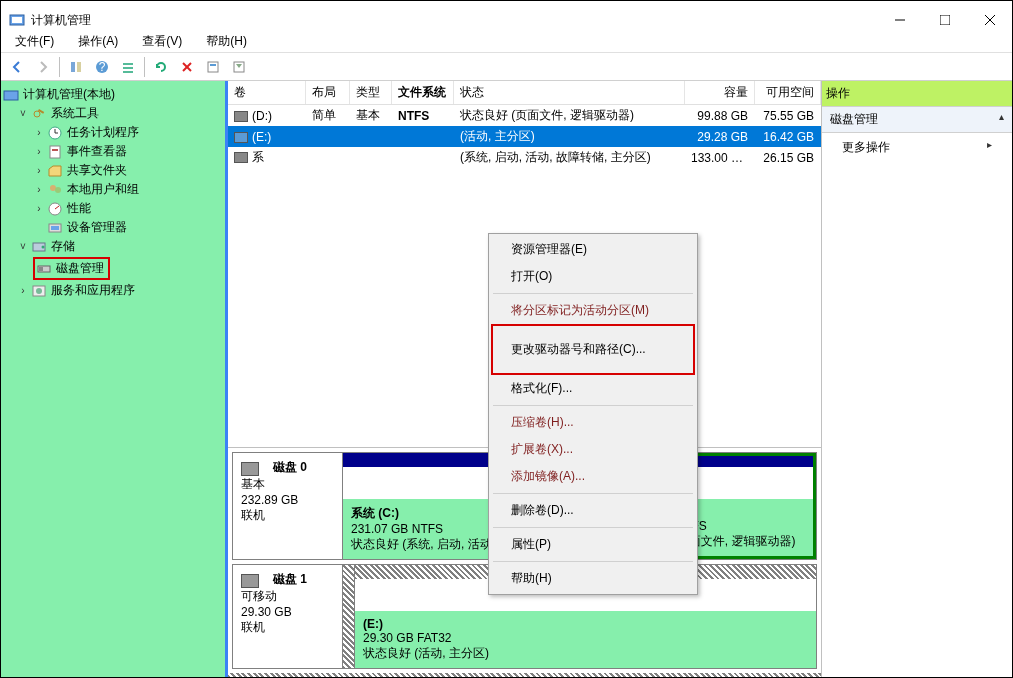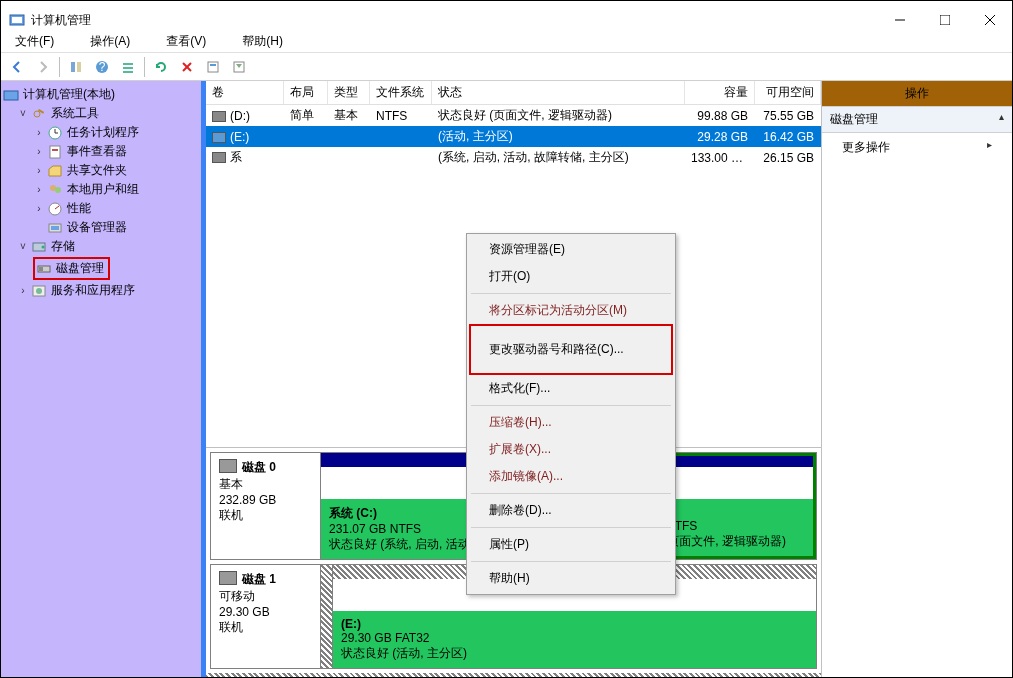--- a/index.html
+++ b/index.html
@@ -4,66 +4,66 @@
 <style>
 * { margin:0; padding:0; box-sizing:border-box; font-family:"Microsoft YaHei","SimSun",Tahoma,sans-serif; font-size:12px; }
 body { background:#fff; }
 .window { width:1013px; height:678px; border:1px solid #000; background:#fff; display:flex; flex-direction:column; position:relative; }
 .titlebar { height:30px; display:flex; align-items:center; padding:8px 0 0 8px; background:#fff; }
 .titlebar .icon { width:16px; height:16px; margin-right:6px; }
 .titlebar .title { flex:1; color:#000; }
 .wnd-btns { display:flex; height:100%; }
 .wnd-btn { width:45px; display:flex; align-items:center; justify-content:center; }
 .wnd-btn svg { width:10px; height:10px; }
-.menubar { height:22px; display:flex; align-items:center; padding:0 6px; gap:20px; border-bottom:1px solid #e0e0e0; }
+.menubar { height:22px; display:flex; align-items:center; padding:0 6px; gap:8px; border-bottom:1px solid #e0e0e0; }
 .menubar span { padding:2px 8px; }
 .toolbar { height:28px; display:flex; align-items:center; padding:0 4px; gap:2px; border-bottom:1px solid #d0d0d0; }
 .tool-btn { width:24px; height:24px; display:flex; align-items:center; justify-content:center; border:1px solid transparent; }
 .tool-sep { width:1px; height:20px; background:#c0c0c0; margin:0 2px; }
 .content { flex:1; display:flex; min-height:0; }
-.tree-pane { width:205px; border-right:5px solid #3b82f6; background:#c4b5fd; padding:4px 2px; overflow:auto; }
+.tree-pane { width:227px; border-right:3px solid #3b82f6; background:#86efac; padding:4px 2px; overflow:auto; }
 .tree-node { display:flex; align-items:center; padding:1px 0; white-space:nowrap; }
 .tree-node .exp { width:12px; height:12px; display:inline-flex; align-items:center; justify-content:center; color:#333; margin-right:2px; font-size:10px; }
 .tree-node .ticon { width:16px; height:16px; margin-right:4px; flex:none; }
 .tree-node .label { }
 .tree-ind1 { padding-left:14px; }
 .tree-ind2 { padding-left:30px; }
 .tree-selected { border:2px solid #d60000; padding:1px 4px 1px 1px; }
 .main-pane { flex:1; display:flex; flex-direction:column; border-right:1px solid #c0c0c0; min-width:0; position:relative; }
 .vol-list { flex:1; overflow:auto; }
 .vol-head { display:flex; background:#fff; border-bottom:1px solid #e0e0e0; }
 .vol-head .col { padding:3px 6px; border-right:1px solid #e5e5e5; }
-.col-vol{width:78px;} .col-layout{width:44px;} .col-type{width:42px;} .col-fs{width:62px;} .col-stat{width:230px;flex:1;} .col-cap{width:70px;text-align:right;} .col-free{width:66px;text-align:right;}
+.col-vol{width:78px;} .col-layout{width:44px;} .col-type{width:42px;} .col-fs{width:62px;font-weight:bold;} .col-stat{width:230px;flex:1;} .col-cap{width:70px;text-align:right;} .col-free{width:66px;text-align:right;}
 .vol-row { display:flex; align-items:center; }
 .vol-row .col { padding:2px 6px; border-right:1px solid transparent; overflow:hidden; text-overflow:ellipsis; white-space:nowrap; }
 .vol-row.selected { background:#0078d7; color:#fff; }
 .vol-icon { width:14px; height:11px; display:inline-block; background:#888; border:1px solid #555; vertical-align:middle; margin-right:4px; }
 
 .ctx-menu { position:absolute; left:260px; top:152px; width:210px; background:#f0f0f0; border:1px solid #a0a0a0; box-shadow:2px 2px 4px rgba(0,0,0,0.25); z-index:10; padding:2px; }
 .ctx-item { padding:5px 20px; color:#000; }
 .ctx-item.disabled { color:#7f1d1d; }
 .ctx-sep { height:1px; background:#d0d0d0; margin:3px 2px; }
 .ctx-item.hl { border:2px solid #d60000; padding:15px 18px; }
 
 .disk-graph { border-top:1px solid #c0c0c0; }
 .disk-row { display:flex; border:1px solid #808080; margin:4px; }
 .disk-label { width:110px; padding:6px 8px; border-right:1px solid #808080; background:#fff; }
-.disk-label .dh { display:flex; align-items:flex-start; gap:5px; }
+.disk-label .dh { display:flex; align-items:flex-end; gap:14px; }
 .disk-icon { width:18px; height:14px; background:#999; border:1px solid #555; }
 .disk-parts { flex:1; display:flex; }
 .part { flex:1; border-right:1px solid #808080; display:flex; flex-direction:column; }
 .part:last-child { border-right:none; }
 .part-head { height:14px; background:#00008b; }
 .part-head.hatch { background:repeating-linear-gradient(45deg,#808080,#808080 2px,#fff 2px,#fff 4px); }
-.part-body { padding:6px 8px; background:#22c55e; flex:1;margin-top:32px; }
+.part-body { padding:6px 8px; background:#86efac; flex:1;margin-top:32px; }
 .part.hl { outline:3px solid #008000; outline-offset:-3px; }
 .unalloc { flex:0 0 12px; background:repeating-linear-gradient(45deg,#808080,#808080 2px,#fff 2px,#fff 4px); border-right:1px solid #808080; }
 .status-strip { height:4px; background:repeating-linear-gradient(45deg,#808080,#808080 2px,#fff 2px,#fff 4px); }
 .actions-pane { width:190px; background:#fff; }
-.actions-pane .head { background:#a16207; padding:4px 4px; border-bottom:1px solid #d0d0d0; font-weight:normal;text-align:center; }
+.actions-pane .head { background:#bef264; padding:4px 4px; border-bottom:1px solid #d0d0d0; font-weight:normal; }
 .actions-pane .sect { padding:4px 8px; background:#eef3fa; border-bottom:1px solid #d0d0d0; position:relative; }
 .actions-pane .sect::after { content:"▴"; position:absolute; right:8px; top:4px; color:#333; font-size:10px; }
 .actions-pane .item { padding:6px 20px; }
 .actions-pane .item::after { content:"▸"; float:right; color:#333; font-size:10px; }
 
 .svg { display:block; }
 </style>
 </head>
 <body>
 

